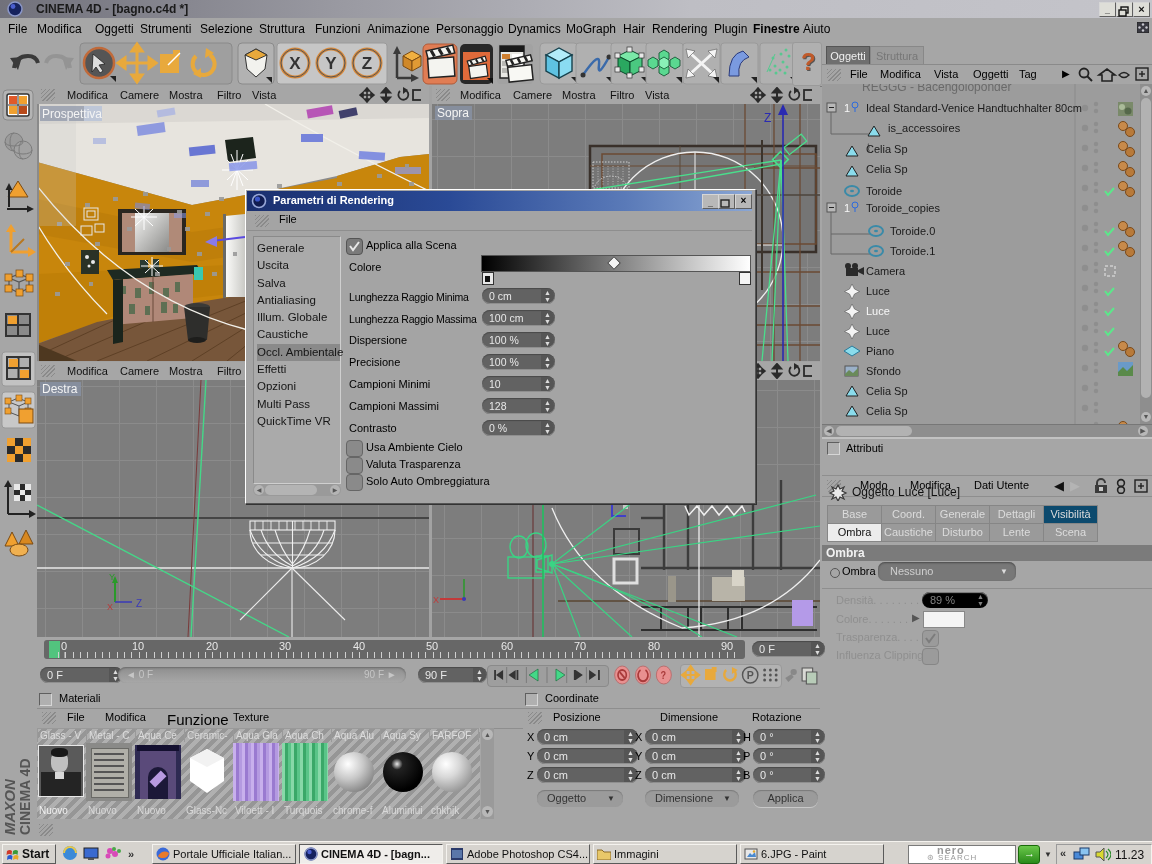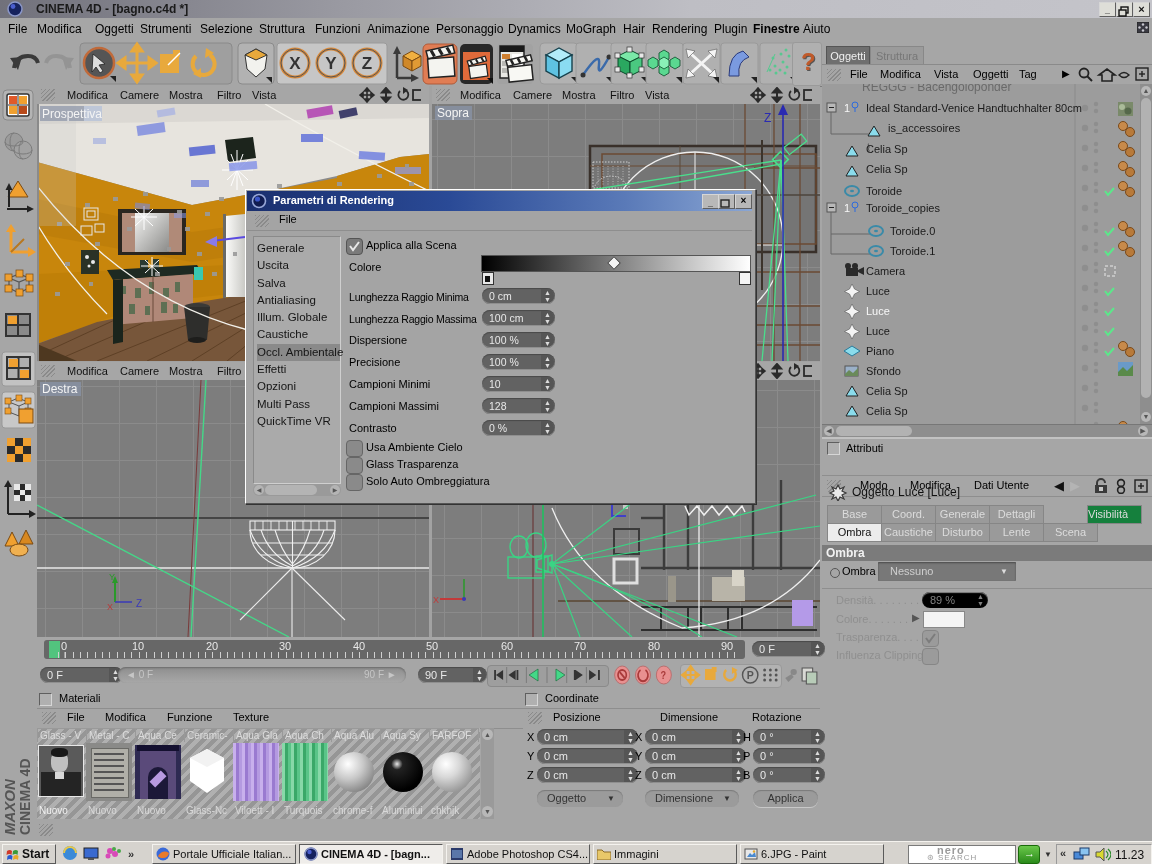--- a/index.html
+++ b/index.html
@@ -1024,32 +1024,32 @@
       <g stroke="#3a3a3a" stroke-width="1.2" fill="#e8e8e8">
         <path d="M 10 2 l 2 4 l 4 -2 l -2 4 l 4 2 l -4 2 l 2 4 l -4 -2 l -2 4 l -2 -4 l -4 2 l 2 -4 l -4 -2 l 4 -2 l -2 -4 l 4 2 z"></path>
       </g>
     </svg>
 
     <div class="abs" style="left:5px;top:465px;width:270px;height:36px;font-size:11px;">
       <div class="abs" style="left:0;top:0;width:53px;height:17px;background:#9a9a9a;border:1px solid #868686;color:#dcdcdc;text-align:center;line-height:17px;">Base</div>
       <div class="abs" style="left:54px;top:0;width:53px;height:17px;background:#9a9a9a;border:1px solid #868686;color:#dcdcdc;text-align:center;line-height:17px;">Coord.</div>
       <div class="abs" style="left:108px;top:0;width:53px;height:17px;background:#9a9a9a;border:1px solid #868686;color:#dcdcdc;text-align:center;line-height:17px;">Generale</div>
       <div class="abs" style="left:162px;top:0;width:53px;height:17px;background:#9a9a9a;border:1px solid #868686;color:#dcdcdc;text-align:center;line-height:17px;">Dettagli</div>
-      <div class="abs" style="left:216px;top:0;width:53px;height:17px;background:#15803d;border:1px solid #868686;color:#dcdcdc;line-height:17px;margin-left:44px;">Visibilità</div>
+      <div class="abs" style="left:216px;top:0;width:53px;height:17px;background:#0c4a6e;border:1px solid #868686;color:#dcdcdc;text-align:center;line-height:17px;">Visibilità</div>
       <div class="abs" style="left:0;top:18px;width:53px;height:17px;background:#ececec;border:1px solid #868686;color:#111;text-align:center;line-height:17px;">Ombra</div>
       <div class="abs" style="left:54px;top:18px;width:53px;height:17px;background:#9a9a9a;border:1px solid #868686;color:#dcdcdc;text-align:center;line-height:17px;">Caustiche</div>
       <div class="abs" style="left:108px;top:18px;width:53px;height:17px;background:#9a9a9a;border:1px solid #868686;color:#dcdcdc;text-align:center;line-height:17px;">Disturbo</div>
       <div class="abs" style="left:162px;top:18px;width:53px;height:17px;background:#9a9a9a;border:1px solid #868686;color:#dcdcdc;text-align:center;line-height:17px;">Lente</div>
       <div class="abs" style="left:216px;top:18px;width:53px;height:17px;background:#9a9a9a;border:1px solid #868686;color:#dcdcdc;text-align:center;line-height:17px;">Scena</div>
     </div>
 
     <div class="abs" style="left:0;top:505px;width:330px;height:16px;background:#7b7b7b;color:#f2f2f2;font-size:12px;font-weight:bold;line-height:16px;padding-left:4px;box-sizing:border-box;">Ombra</div>
     <div class="abs" style="left:8px;top:528px;width:8px;height:8px;border:1.5px solid #555;border-radius:50%;"></div>
     <span class="tx" style="left:20px;top:525px;font-size:12px;">Ombra</span>
-    <div class="abs" style="left:56px;top:522px;width:138px;height:19px;background:#787878;border-radius:1px;box-shadow:inset 0 1px 2px #4a4a4a;color:#cfcfcf;font-size:11px;line-height:19px;padding-left:12px;box-sizing:border-box;">Nessuno
+    <div class="abs" style="left:56px;top:522px;width:138px;height:19px;background:#787878;border-radius:7px;box-shadow:inset 0 1px 2px #4a4a4a;color:#cfcfcf;font-size:11px;line-height:19px;padding-left:12px;box-sizing:border-box;">Nessuno
       <span style="position:absolute;right:8px;top:0;font-size:8px;color:#ddd;">▼</span>
     </div>
     <div class="abs" style="left:0;top:548px;width:330px;height:1px;background:#8e8e8e;"></div>
 
     <div style="color:#8f8f8f;">
       <span class="tx" style="left:14px;top:554px;font-size:12px;color:#8f8f8f;">Densità. . . . . . . .</span>
       <div class="abs" style="left:100px;top:552px;width:66px;height:16px;background:#000000;border-radius:8px;color:#818181;font-size:11px;line-height:16px;padding-left:8px;box-sizing:border-box;box-shadow:inset 0 1px 1px #888;">89 %<span style="position:absolute;right:4px;top:1px;font-size:7px;line-height:7px;">▲<br>▼</span></div>
       <span class="tx" style="left:14px;top:573px;font-size:12px;color:#8f8f8f;">Colore. . . . . . .</span>
       <span class="tx" style="left:90px;top:572px;font-size:10px;color:#555;">▶</span>
       <div class="abs" style="left:101px;top:571px;width:40px;height:15px;background:#f4f4f4;border:1px solid #888;"></div>
@@ -1164,21 +1164,21 @@
     </svg>
   </div>
 
   <div class="abs" style="left:37px;top:690px;width:486px;height:146px;background:#a6a6a6;" id="materials">
     <div class="abs sunken" style="left:2px;top:3px;width:11px;height:11px;background:#b0b0b0;"></div>
     <span class="tx" style="left:22px;top:2px;font-size:12px;">Materiali</span>
     <div class="abs" style="left:0;top:18px;width:486px;height:19px;border-top:1px solid #8e8e8e;border-bottom:1px solid #8e8e8e;">
       <div class="grip" style="left:5px;top:3px;"></div>
       <span class="tx" style="left:30px;top:2px;font-size:11px;">File</span>
       <span class="tx" style="left:68px;top:2px;font-size:11px;">Modifica</span>
-      <span class="tx" style="left:130px;top:2px;font-size:11px;">Funzione</span>
+      <span class="tx" style="left:130px;top:2px;font-size:15px;">Funzione</span>
       <span class="tx" style="left:196px;top:2px;font-size:11px;">Texture</span>
     </div>
     <div class="abs" style="left:0;top:38px;width:443px;height:91px;" id="matgrid">
       <style>
         #matgrid{background:repeating-linear-gradient(135deg,#b0b0b0 0 4px,#969696 4px 8px);}
         .mcol{position:absolute;top:0;width:48px;height:91px;}
         .mname{position:absolute;top:0;left:0;width:46px;height:13px;font-size:10px;color:#dcdcdc;overflow:hidden;
                line-height:13px;padding-left:2px;border:1px solid #999;border-bottom:none;}
         .mthumb{position:absolute;top:15px;left:0;width:46px;height:58px;overflow:hidden;}
         .mlab{position:absolute;top:75px;left:0;width:46px;height:15px;font-size:10px;color:#d8d8d8;overflow:hidden;line-height:15px;padding-left:2px;}
@@ -1350,21 +1350,21 @@
     <div class="spin" style="left:236px;top:164px;width:66px;height:16px;">100 %<span class="ar">▲<br>▼</span></div>
     <span class="tx" style="left:103px;top:188px;font-size:12px;">Campioni Minimi</span>
     <div class="spin" style="left:236px;top:186px;width:66px;height:16px;">10<span class="ar">▲<br>▼</span></div>
     <span class="tx" style="left:103px;top:210px;font-size:12px;">Campioni Massimi</span>
     <div class="spin" style="left:236px;top:208px;width:66px;height:16px;">128<span class="ar">▲<br>▼</span></div>
     <span class="tx" style="left:103px;top:232px;font-size:12px;">Contrasto</span>
     <div class="spin" style="left:236px;top:230px;width:66px;height:16px;">0 %<span class="ar">▲<br>▼</span></div>
     <div class="abs" style="left:100px;top:250px;width:15px;height:15px;background:#8a8a8a;border-radius:4px;border:1px solid #666;"></div>
     <span class="tx" style="left:120px;top:251px;font-size:12px;">Usa Ambiente Cielo</span>
     <div class="abs" style="left:100px;top:267px;width:15px;height:15px;background:#8a8a8a;border-radius:4px;border:1px solid #666;"></div>
-    <span class="tx" style="left:120px;top:268px;font-size:12px;">Glass Trasparenza</span>
+    <span class="tx" style="left:120px;top:268px;font-size:12px;">Valuta Trasparenza</span>
     <div class="abs" style="left:100px;top:284px;width:15px;height:15px;background:#8a8a8a;border-radius:4px;border:1px solid #666;"></div>
     <span class="tx" style="left:120px;top:285px;font-size:12px;">Solo Auto Ombreggiatura</span>
   </div>
 
   <div class="abs" style="left:0;top:841px;width:1152px;height:23px;background:#d6d3ce;border-top:1px solid #f4f2ee;" id="taskbar">
     <style>
       .tbtn{position:absolute;top:2px;height:18px;background:#d6d3ce;border:1px solid #f4f2ee;border-right-color:#5a5a5a;border-bottom-color:#5a5a5a;font-size:11px;line-height:18px;color:#111;overflow:hidden;white-space:nowrap;}
     </style>
 
     <div class="tbtn" style="left:2px;width:52px;">

